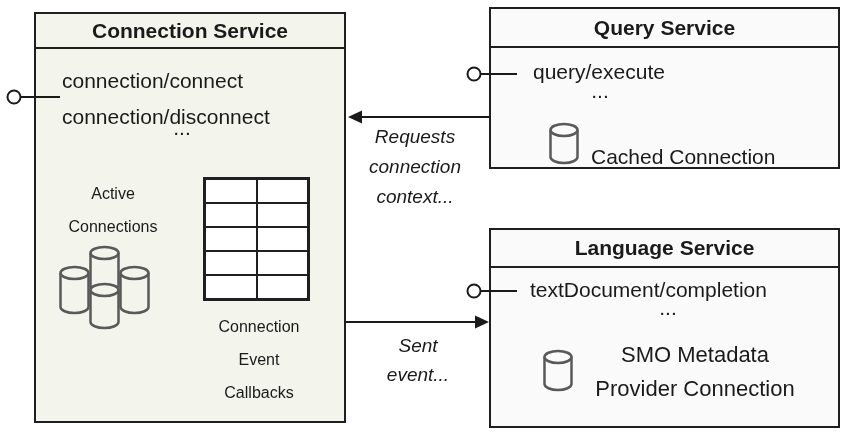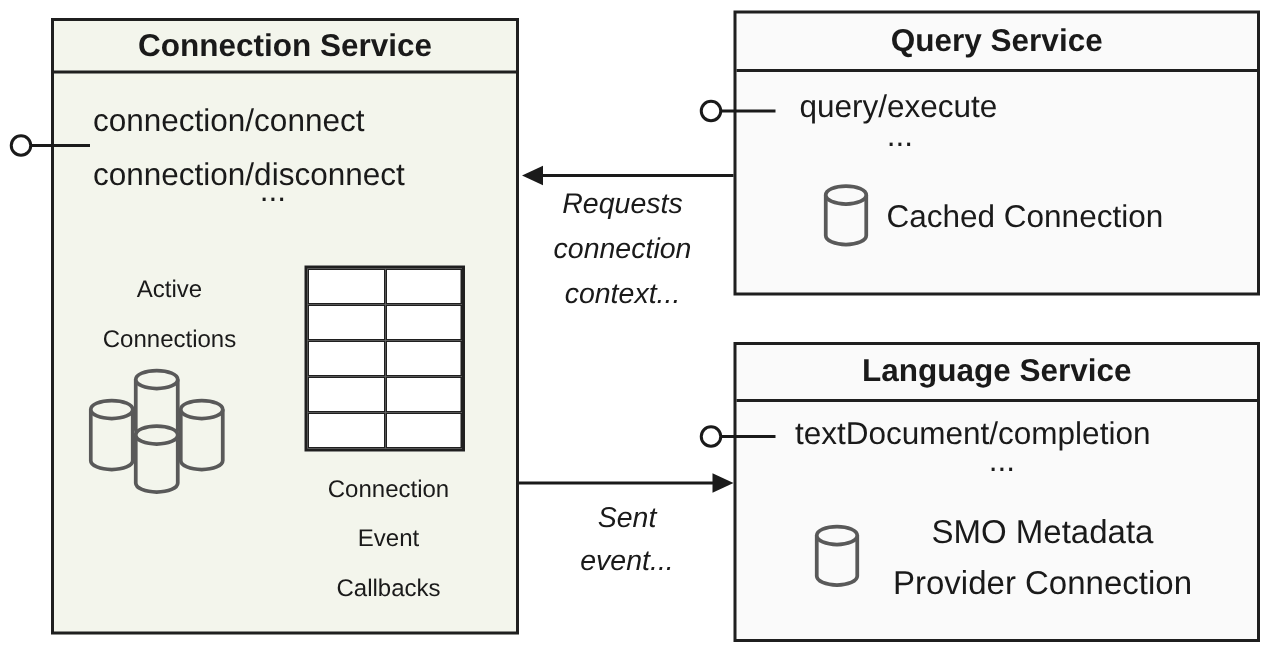--- a/index.html
+++ b/index.html
@@ -3,21 +3,21 @@
 <meta charset="utf-8">
 <style>
   html,body { margin:0; padding:0; background:#ffffff; }
   #canvas {
     position:relative; width:846px; height:436px; overflow:hidden;
     background:#ffffff; color:#1a1a1a;
     font-family:"Liberation Sans", sans-serif;
   }
   .box { position:absolute; border:2px solid #1f1f1f; box-sizing:border-box; }
   #connection-box { left:34px; top:12px; width:312px; height:411px; background:#f3f5ec; }
-  #query-box      { left:489px; top:7px;  width:351px; height:190px; background:#fafafa; }
+  #query-box      { left:489px; top:7px;  width:351px; height:162px; background:#fafafa; }
   #language-box   { left:489px; top:228px; width:351px; height:200px; background:#fafafa; }
 
   .box-header {
     position:absolute; left:0; top:0; width:100%;
     border-bottom:2px solid #1f1f1f; box-sizing:border-box;
     font-weight:bold; font-size:21px; text-align:center;
   }
   #connection-box .box-header { height:35px; line-height:33px; }
   #query-box .box-header      { height:39px; line-height:37px; }
   #language-box .box-header   { height:38px; line-height:36px; }
@@ -98,21 +98,21 @@
 
     <div class="method" style="left:42px; top:51px;">query/execute</div>
     <div class="ellipsis" style="left:79px; top:70px; width:60px;">...</div>
 
     <svg class="icon-svg" style="left:57px; top:112px;" width="32" height="45" viewBox="0 0 32 45">
       <g fill="#fafafa" stroke="#595959" stroke-width="2.5" stroke-linejoin="round">
         <path d="M2.5,9 v27 a13.5,6 0 0 0 27,0 v-27"></path>
           <ellipse cx="16" cy="9" rx="13.5" ry="6"></ellipse>
       </g>
     </svg>
-    <div class="method" style="left:100px; top:124px;">Cached Connection</div>
+    <div class="method" style="left:100px; top:136px;">Cached Connection</div>
   </div>
 
   <div class="box" id="language-box">
     <div class="box-header">Language Service</div>
 
     <div class="method" style="left:39px; top:48px;">textDocument/completion</div>
     <div class="ellipsis" style="left:147px; top:66px; width:60px;">...</div>
 
     <svg class="icon-svg" style="left:51px; top:118px;" width="32" height="45" viewBox="0 0 32 45">
       <g fill="#fafafa" stroke="#595959" stroke-width="2.5" stroke-linejoin="round">

